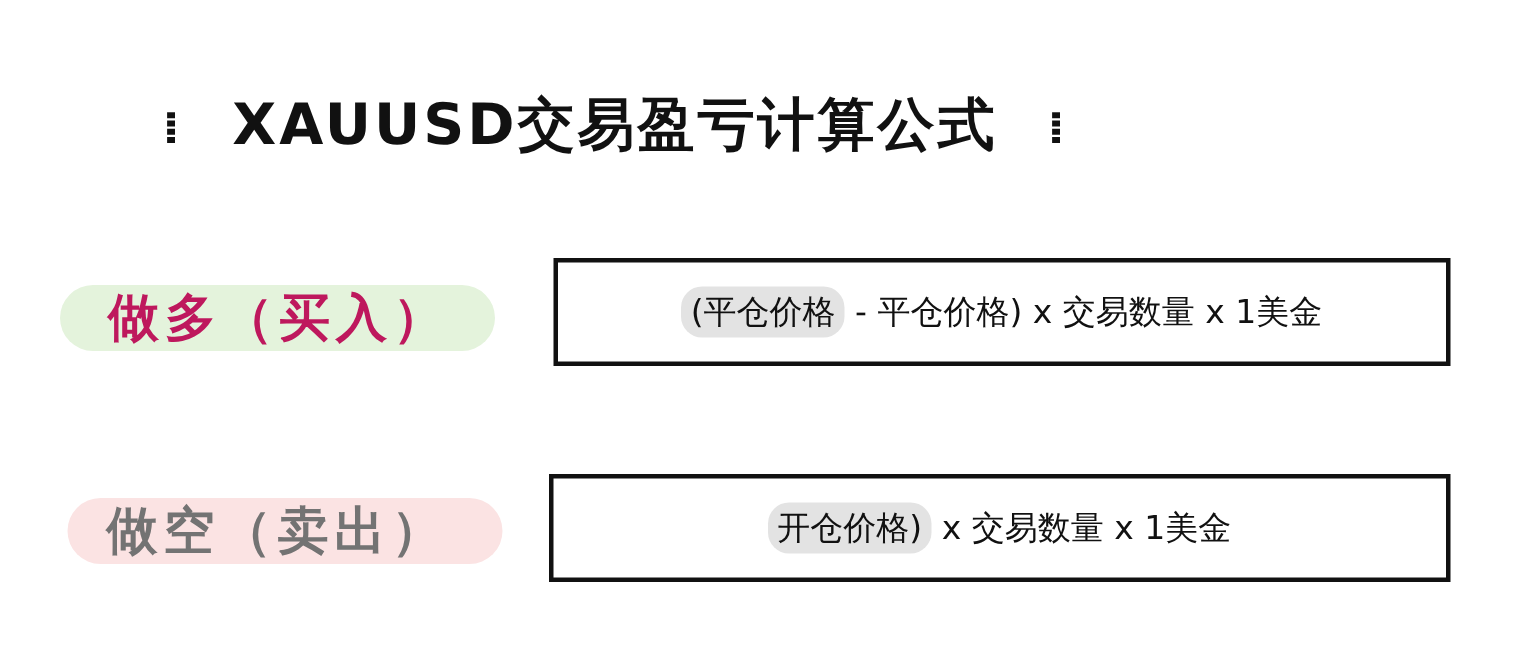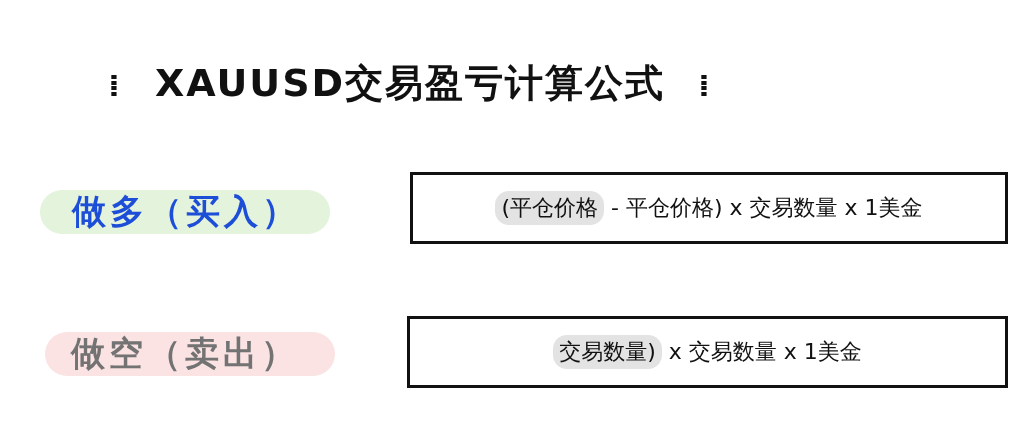--- a/index.html
+++ b/index.html
@@ -3,24 +3,24 @@
 <meta charset="utf-8">
 <style>
   html, body { margin:0; padding:0; }
   body { width:1024px; height:445px; background:#ffffff; position:relative; overflow:hidden;
          font-family:"DejaVu Sans", sans-serif; color:#111; }
   .title { position:absolute; left:0; top:58px; width:820px; text-align:center;
            font-size:38px; font-weight:bold; letter-spacing:2px; color:#111; }
   .deco { display:inline-block; font-size:30px; font-weight:bold; margin:0 18px; vertical-align:middle; }
   .label { position:absolute; height:44px; border-radius:22px; font-size:34px; font-weight:bold;
            display:flex; align-items:center; letter-spacing:4px; }
-  .label-long { left:40px; top:190px; width:290px; background:#e4f3dc; color:#1d4ed8; padding-left:32px; box-sizing:border-box; }
+  .label-long { left:40px; top:190px; width:290px; background:#e4f3dc; color:#be185d; padding-left:32px; box-sizing:border-box; }
   .label-short { left:45px; top:332px; width:290px; background:#fbe3e3; color:#737373; padding-left:26px; box-sizing:border-box; }
   .box { position:absolute; border:3px solid #111; background:#fff; box-sizing:border-box;
-         display:flex; align-items:center; justify-content:center; font-size:22px;margin-left:41px; }
+         display:flex; align-items:center; justify-content:center; font-size:22px; }
   .box-long { left:369px; top:172px; width:598px; height:72px; }
   .box-short { left:366px; top:316px; width:601px; height:72px; }
   .hl { background:#e3e3e3; border-radius:14px; padding:2px 6px; }
   .sp { white-space:pre; }
 </style>
 </head>
 <body>
 
 <div class="title">
   <span class="deco">⁞</span>
@@ -30,15 +30,15 @@
 
 <div class="label label-long">做多（买入）</div>
 <div class="box box-long">
   <span class="hl sp">(平仓价格</span>
   <span class="sp"> - 平仓价格)</span>
   <span class="sp"> x 交易数量 x 1美金</span>
 </div>
 
 <div class="label label-short">做空（卖出）</div>
 <div class="box box-short">
-  <span class="hl sp">交易数量)</span>
+  <span class="hl sp">开仓价格)</span>
   <span class="sp"> x 交易数量 x 1美金</span>
 </div>
 
 </body></html>

